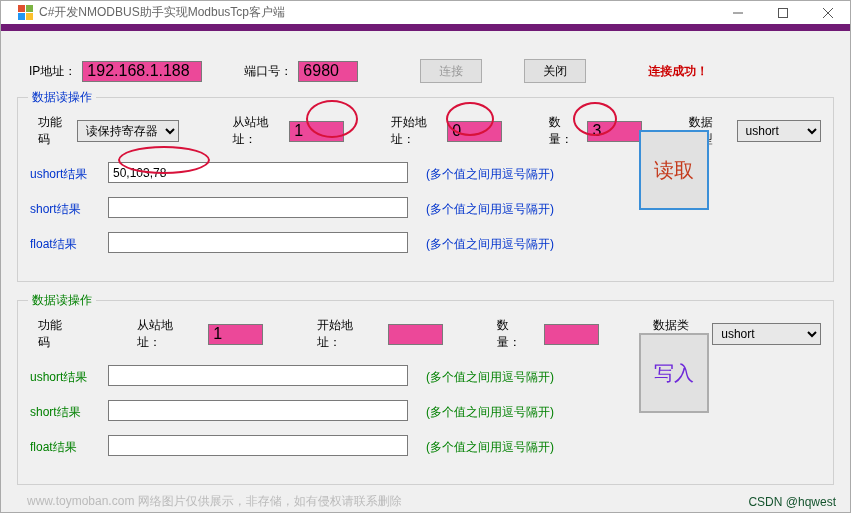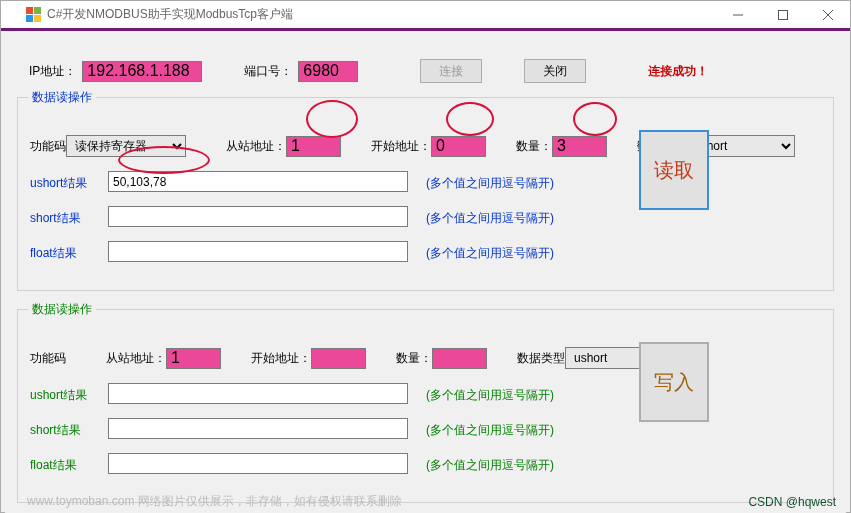--- a/index.html
+++ b/index.html
@@ -13,23 +13,23 @@
   .window {
     width: 851px; height: 513px;
     border: 1px solid #aaa;
     background: #f0f0f0;
     display: flex; flex-direction: column;
     position: relative;
   }
   .titlebar {
     height: 30px;
     background: #fff;
-    border-bottom: 3px solid #701a75;
-    display: flex; align-items: center;
-    padding: 0 0 0 24px;
+    border-bottom: 7px solid #701a75;
+    display: flex; align-items: center;
+    padding: 0 0 0 16px;
   }
   .titlebar .app-icon {
     width: 16px; height: 16px;
     display: flex; flex-wrap: wrap;
     margin-right: 6px;
   }
   .titlebar .app-icon span {
     width: 7px; height: 7px; margin: 0.5px;
   }
   .titlebar .title-text { color: #666; font-size: 12px; }
@@ -67,29 +67,29 @@
     background: #e1e1e1;
     padding: 0 18px;
     font-size: 12px;
     font-family: inherit;
   }
   .btn[disabled] { color: #999; }
   .status-ok { color: #c00; font-weight: bold; margin-left: 20px; }
   .group {
     border: 1px solid #d0d0d0;
     margin: 0 0 12px 0;
-    padding: 25px 12px 14px 12px;
+    padding: 4px 12px 14px 12px;
     position: relative;
   }
   .group-title-read   { position: absolute; top: -9px; left: 10px; background: #f0f0f0; padding: 0 4px; color: #0033cc; font-size: 12px; }
   .group-title-write  { position: absolute; top: -9px; left: 10px; background: #f0f0f0; padding: 0 4px; color: #008000; font-size: 12px; }
   .form-row {
     display: flex; align-items: center;
-    margin: 12px 0 12px 0;
-    gap: 0;
+    margin: 12px 0 12px 8px;
+    gap: 12px;
   }
   .select {
     height: 22px;
     border: 1px solid #7a7a7a;
     background: #e8e8e8;
     font-size: 12px;
     font-family: inherit;
     padding: 0 4px;
   }
   .result-row {
@@ -114,21 +114,21 @@
     right: 124px;
     top: 32px;
     width: 70px; height: 80px;
     border: 2px solid #3a8fd8;
     background: #e1e1e1;
     font-size: 20px;
     color: #c43b1d;
     font-family: inherit;
     display: flex; align-items: center; justify-content: center;
   }
-  .big-btn-green { color: #a16207; border-color: #adadad; }
+  .big-btn-green { color: #6d28d9; border-color: #adadad; }
   .footer {
     position: absolute; left: 12px; right: 0; bottom: 2px;
     display: flex; align-items: center;
     padding: 0 14px;
     font-size: 12px;
     color: #bbb;
   }
   .footer .right { margin-left: auto; color: #14532d; }
   .circle-mark {
     position: absolute;

